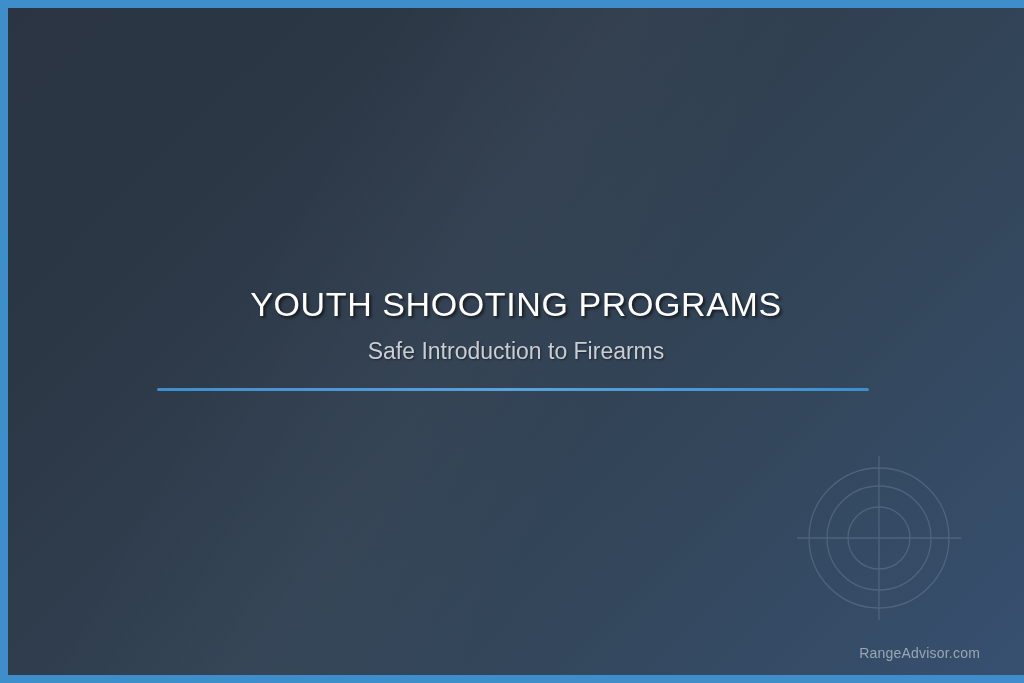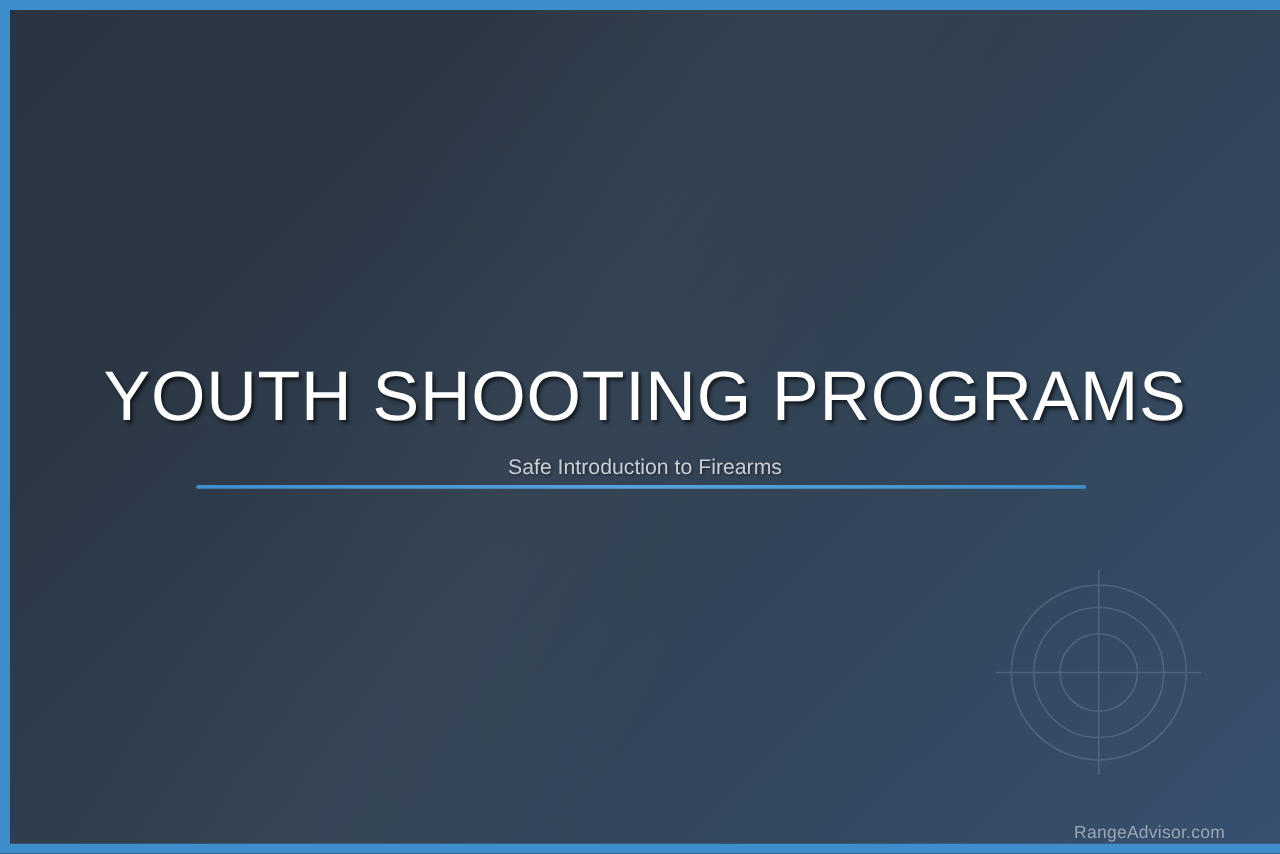--- a/index.html
+++ b/index.html
@@ -60,32 +60,32 @@
   .title-block {
     position: absolute;
     left: 0;
     right: 0;
     top: 276px;
     text-align: center;
   }
 
   .slide-title {
     margin: 0;
-    font-size: 56px;
+    font-size: 34px;
     font-weight: 400;
     letter-spacing: 0.6px;
     color: #ffffff;
     text-shadow: 2px 2px 3px rgba(0,0,0,0.62);
     line-height: 1.18;
     white-space: nowrap;
   }
 
   .slide-subtitle {
     margin: 14px 0 0 0;
-    font-size: 17px;
+    font-size: 23px;
     font-weight: 400;
     color: #c9cdd4;
     text-shadow: 1px 1px 2px rgba(0,0,0,0.45);
     line-height: 1.2;
   }
 
   .accent-rule {
     position: absolute;
     left: 149px;
     top: 380px;
@@ -102,21 +102,21 @@
     top: 566px;
     width: 252px;
     height: 96px;
   }
   .brand-logo svg { display: block; }
 
   
   .footer-url {
     position: absolute;
     right: 44px;
-    bottom: 2px;
+    bottom: 14px;
     font-size: 14px;
     color: #9aa6b4;
     letter-spacing: 0.2px;
   }
 </style>
 </head>
 <body>
 
 <div id="slide-root">
 

